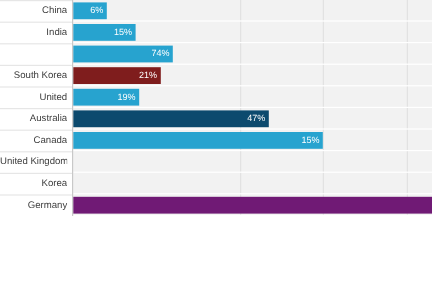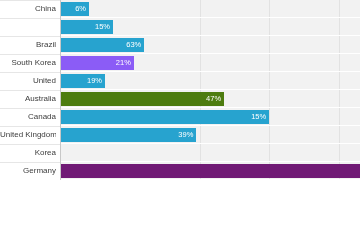--- a/index.html
+++ b/index.html
@@ -123,79 +123,74 @@
         <div class="row-sep"></div>
         <div class="cat-label">China</div>
         <div class="bar-wrap">
           <div class="bar" style="width: 28px; background: rgb(39, 163, 207);">
             <span class="bar-value">6%</span>
           </div>
         </div>
       </div>
       <div class="row" style="height: 18px;">
         <div class="row-sep"></div>
+        <div class="cat-label">India</div>
         <div class="bar-wrap">
           <div class="bar" style="width: 52.05px; background: rgb(39, 163, 207); padding-left: 20px;">
             <span class="bar-value">15%</span>
           </div>
         </div>
       </div>
       <div class="row" style="height: 18px;">
         <div class="row-sep"></div>
-        <div class="cat-label">Brazil</div>
         <div class="bar-wrap">
           <div class="bar" style="width: 83.28px; background: rgb(39, 163, 207);">
-            <span class="bar-value">63%</span>
+            <span class="bar-value">74%</span>
           </div>
         </div>
       </div>
       <div class="row" style="height: 18px;">
         <div class="row-sep"></div>
         <div class="cat-label">South Korea</div>
         <div class="bar-wrap">
-          <div class="bar" style="width: 72.87px; background: #8b5cf6;">
+          <div class="bar" style="width: 72.87px; background: #7f1d1d;">
             <span class="bar-value">21%</span>
           </div>
         </div>
       </div>
       <div class="row" style="height: 18px;">
         <div class="row-sep"></div>
         <div class="cat-label">United</div>
         <div class="bar-wrap">
-          <div class="bar" style="width: 44px; background: rgb(39, 163, 207);">
+          <div class="bar" style="width: 55px; background: rgb(39, 163, 207);">
             <span class="bar-value">19%</span>
           </div>
         </div>
       </div>
       <div class="row" style="height: 18px; text-decoration: underline;">
         <div class="row-sep"></div>
         <div class="cat-label">Australia</div>
         <div class="bar-wrap">
-          <div class="bar" style="width: 163.09px; background: #4d7c0f;">
+          <div class="bar" style="width: 163.09px; background: #0c4a6e;">
             <span class="bar-value">47%</span>
           </div>
         </div>
       </div>
       <div class="row" style="height: 18px;">
         <div class="row-sep"></div>
         <div class="cat-label">Canada</div>
         <div class="bar-wrap">
           <div class="bar" style="width: 208.2px; background: rgb(39, 163, 207);">
             <span class="bar-value">15%</span>
           </div>
         </div>
       </div>
       <div class="row" style="height: 18px;">
         <div class="row-sep"></div>
         <div class="cat-label">United Kingdom</div>
-        <div class="bar-wrap">
-          <div class="bar" style="width: 135.33px; background: rgb(39, 163, 207);">
-            <span class="bar-value">39%</span>
-          </div>
-        </div>
       </div>
       <div class="row" style="height: 18px;">
         <div class="row-sep"></div>
         <div class="cat-label">Korea</div>
       </div>
       <div class="row" style="height: 18px;">
         <div class="row-sep"></div>
         <div class="cat-label">Germany</div>
         <div class="bar-wrap">
           <div class="bar" style="width: 324px; background: #701a75;">

